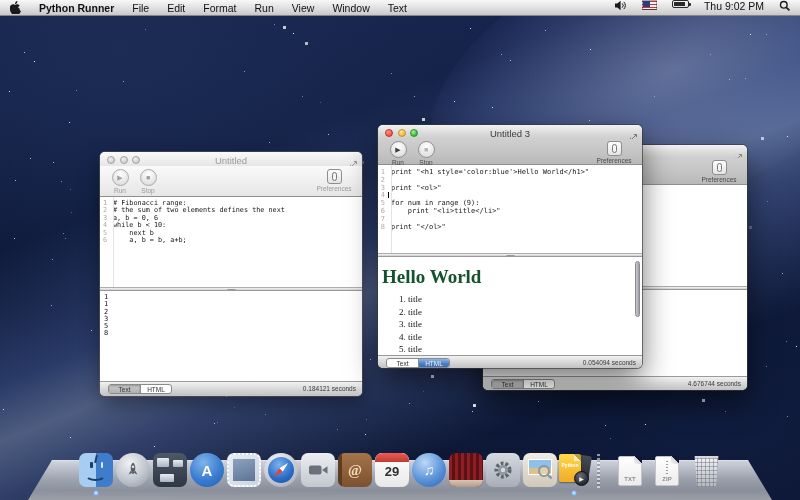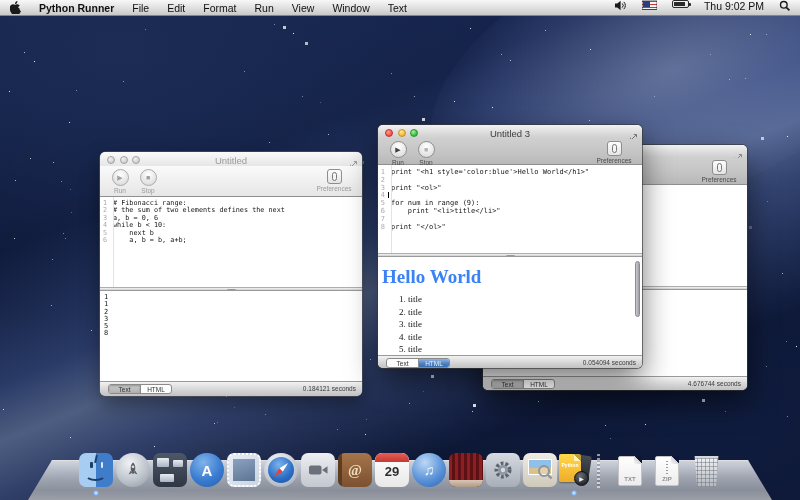--- a/index.html
+++ b/index.html
@@ -31,21 +31,21 @@
     background:repeating-linear-gradient(180deg,#c03a3a 0 1.4px,#f5f5f5 1.4px 2.8px); position:relative; }
   .flag::before { content:""; position:absolute; left:0; top:0; width:7px; height:5.5px; background:#2b3f7e; }
   .battery { width:17px; height:8px; border:1px solid #2a2a2a; border-radius:2px; position:relative; }
   .battery::before { content:""; position:absolute; left:1px; top:1px; bottom:1px; width:11px; background:#2a2a2a; }
   .battery::after { content:""; position:absolute; right:-3px; top:2px; width:2px; height:3px; background:#2a2a2a; border-radius:0 1px 1px 0; }
   .clock { font-size:10.5px; }
 
   
   .window { position:absolute; background:#fff; border-radius:5px;
     box-shadow:0 0 0 1px rgba(55,55,55,.65), 0 12px 30px rgba(0,0,0,.55); }
-  .window.inactive { box-shadow:0 0 0 1px rgba(90,90,90,.55), 0 8px 20px rgba(0,0,0,.4);border-radius:7px; }
+  .window.inactive { box-shadow:0 0 0 1px rgba(90,90,90,.55), 0 8px 20px rgba(0,0,0,.4); }
   .titlebar { position:absolute; left:0; right:0; top:0; border-radius:5px 5px 0 0;
     background:linear-gradient(180deg,#f2f2f2,#dcdcdc 55%,#cdcdcd); }
   .inactive .titlebar, .inactive .toolbar { background:linear-gradient(180deg,#fafafa,#efefef 55%,#e6e6e6); }
   .title { position:absolute; left:0; right:0; text-align:center; font-size:9.5px; color:#3c3c3c; top:3px; }
   .inactive .title { color:#9b9b9b; }
   .lights { position:absolute; left:7px; top:3.5px; display:flex; gap:4.5px; }
   .light { width:8px; height:8px; border-radius:50%; }
   .light.red { background:radial-gradient(circle at 35% 30%, #ff9d96, #f25a50 60%, #d6362c); border:0.5px solid #c33127; }
   .light.yellow { background:radial-gradient(circle at 35% 30%, #ffe9a8, #f8bd40 60%, #dd9c22); border:0.5px solid #c6951f; }
   .light.green { background:radial-gradient(circle at 35% 30%, #b4efb0, #3dc541 60%, #27a32c); border:0.5px solid #27962b; }
@@ -388,21 +388,21 @@
       </div>
     <div class="crow">
         <span class="ln">8</span>
         <span class="ct">print "&lt;/ol&gt;"</span>
       </div>
   </div>
   <div class="splitter" style="top:128px;">
       <div class="dimple"></div>
     </div>
   <div class="output-area html-out" style="top:132px; height:98px;">
-    <h1 style="color: #3b82f6;">Hello World</h1>
+    <h1 style="color: #14532d;">Hello World</h1>
     <ol>
       <li>title</li>
       <li>title</li>
       <li>title</li>
       <li>title</li>
       <li>title</li>
 
     </ol>
     <div class="scroll-thumb"></div>
   </div>

